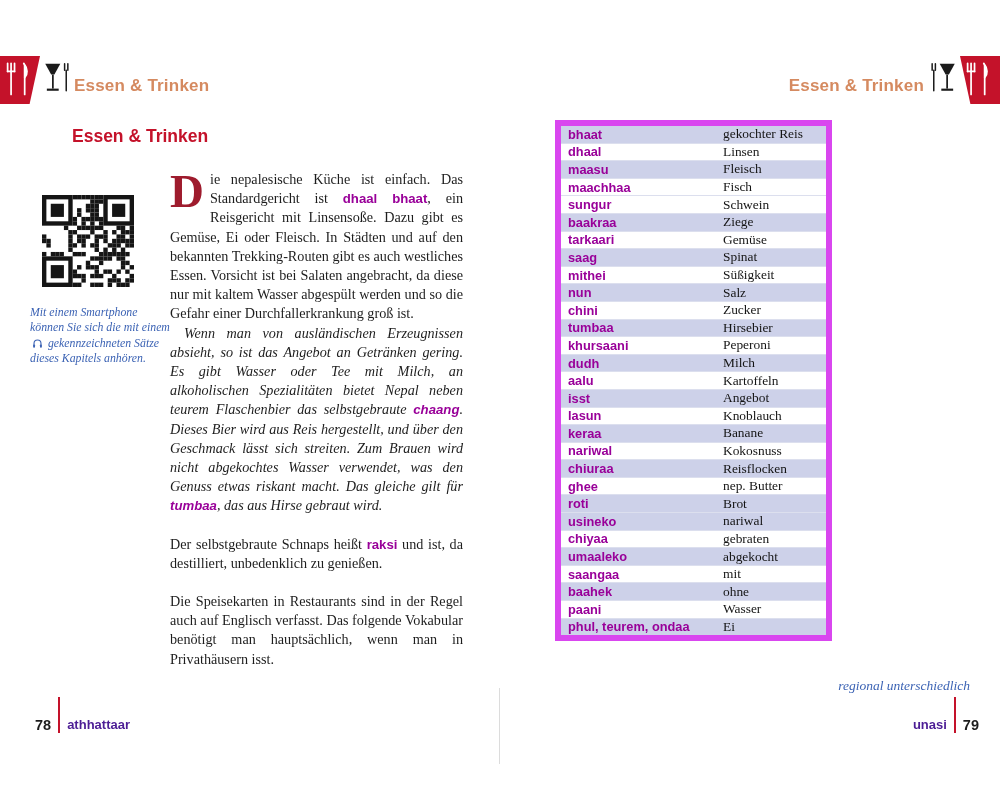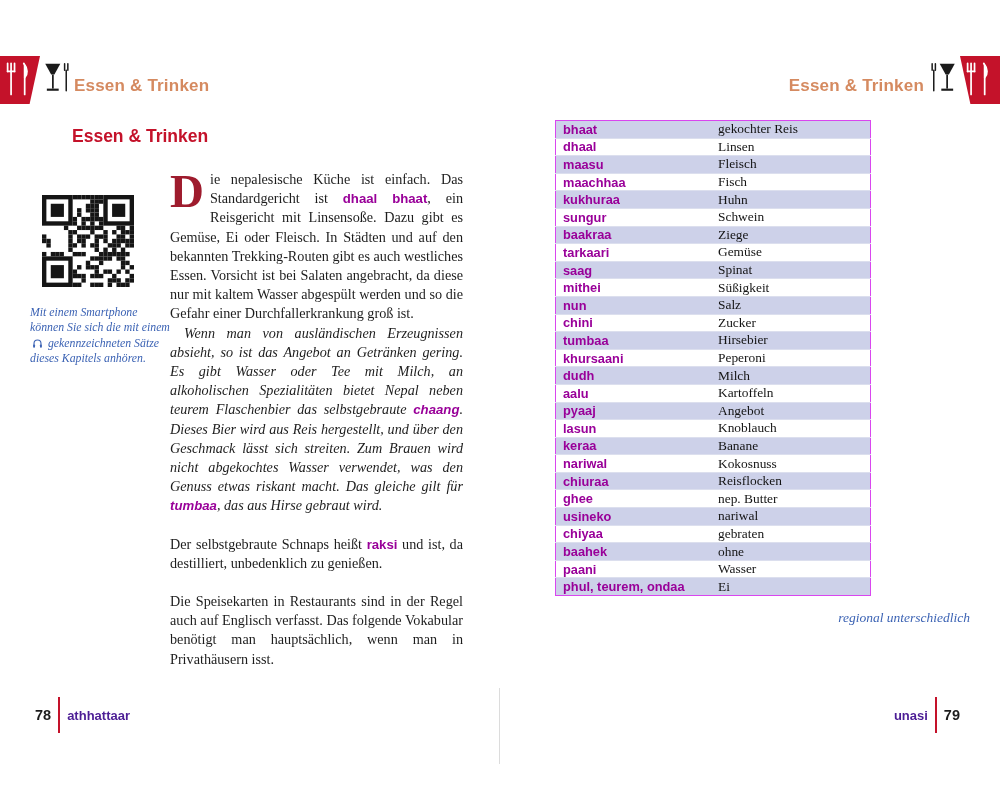--- a/index.html
+++ b/index.html
@@ -36,36 +36,36 @@
 
   .body-col{position:absolute;left:170px;top:170px;width:293px;font-size:14.2px;
             line-height:19.2px;text-align:justify;}
   .body-col p{margin:0;}
   .p2{text-indent:14px;font-style:italic;}
   .p3,.p4{margin-top:19px !important;}
   .dropcap{float:left;font-size:47px;line-height:38px;font-weight:bold;color:#9e1b2d;
            padding:2px 6px 0 0;font-family:"Liberation Serif",serif;}
   .nepword{color:#990099;font-weight:bold;font-family:"Liberation Sans",sans-serif;font-size:13.2px;}
 
-  .vocab{position:absolute;left:555px;top:120px;width:316px;border-collapse:collapse;
-         border:1px solid #d946ef;table-layout:fixed;}
+  .vocab{position:absolute;left:555px;top:120px;width:277px;border-collapse:collapse;
+         border:6px solid #d946ef;table-layout:fixed;}
   .vocab td{height:16.6px;border-bottom:1px solid #dcdfee;vertical-align:middle;padding:0;
             overflow:hidden;white-space:nowrap;}
   .vocab td.nep{width:150px;padding-left:7px;font-family:"Liberation Sans",sans-serif;
                 font-weight:bold;font-size:12.8px;color:#990099;}
   .vocab td.de{padding-left:5px;font-size:13.4px;color:#141414;}
   .vocab tr.shade td{background:#cdd1e9;}
   .vocab tr:last-child td{border-bottom:none;}
 
-  .note{position:absolute;right:30px;top:610px;font-style:italic;font-size:13.5px;color:#3c63b4;}
-
-  .footer{position:absolute;top:697px;display:flex;align-items:center;gap:7px;
+  .note{position:absolute;right:30px;top:678px;font-style:italic;font-size:13.5px;color:#3c63b4;}
+
+  .footer{position:absolute;top:697px;display:flex;align-items:flex-end;gap:7px;
           font-family:"Liberation Sans",sans-serif;font-weight:bold;}
   .footer-left{left:35px;}
-  .footer-right{right:40px;}
+  .footer-right{right:21px;}
   .pagenum{font-size:14.5px;color:#1c1c1c;line-height:16px;}
   .pageword{font-size:13px;color:#4c1d95;line-height:16px;padding-top:1px;}
   .redbar{width:2px;height:36px;background:#c4122a;}
 
   .fold{position:absolute;left:499px;top:688px;width:1px;height:76px;background:#dcdcdc;}
 </style>
 </head>
 <body>
 
 <div class="spread">
@@ -342,24 +342,20 @@
   <tr class="shade">
     <td class="nep">maasu</td>
     <td class="de">Fleisch</td>
   </tr>
 
   <tr>
     <td class="nep">maachhaa</td>
     <td class="de">Fisch</td>
   </tr>
 
-  <tr class="shade">
-    <td class="nep">kukhuraa</td>
-    <td class="de">Huhn</td>
-  </tr>
 
   <tr>
     <td class="nep">sungur</td>
     <td class="de">Schwein</td>
   </tr>
 
   <tr class="shade">
     <td class="nep">baakraa</td>
     <td class="de">Ziege</td>
   </tr>
@@ -403,21 +399,21 @@
     <td class="nep">dudh</td>
     <td class="de">Milch</td>
   </tr>
 
   <tr>
     <td class="nep">aalu</td>
     <td class="de">Kartoffeln</td>
   </tr>
 
   <tr class="shade">
-    <td class="nep">pyaaj</td>
+    <td class="nep">isst</td>
     <td class="de">Angebot</td>
   </tr>
 
   <tr>
     <td class="nep">lasun</td>
     <td class="de">Knoblauch</td>
   </tr>
 
   <tr class="shade">
     <td class="nep">keraa</td>
@@ -432,33 +428,45 @@
   <tr class="shade">
     <td class="nep">chiuraa</td>
     <td class="de">Reisflocken</td>
   </tr>
 
   <tr>
     <td class="nep">ghee</td>
     <td class="de">nep. Butter</td>
   </tr>
 
+  <tr class="shade">
+    <td class="nep">roti</td>
+    <td class="de">Brot</td>
+  </tr>
 
 
   <tr class="shade">
     <td class="nep">usineko</td>
     <td class="de">nariwal</td>
   </tr>
 
   <tr>
     <td class="nep">chiyaa</td>
     <td class="de">gebraten</td>
   </tr>
 
-
+  <tr class="shade">
+    <td class="nep">umaaleko</td>
+    <td class="de">abgekocht</td>
+  </tr>
+
+  <tr>
+    <td class="nep">saangaa</td>
+    <td class="de">mit</td>
+  </tr>
 
   <tr class="shade">
     <td class="nep">baahek</td>
     <td class="de">ohne</td>
   </tr>
 
   <tr>
     <td class="nep">paani</td>
     <td class="de">Wasser</td>
   </tr>

